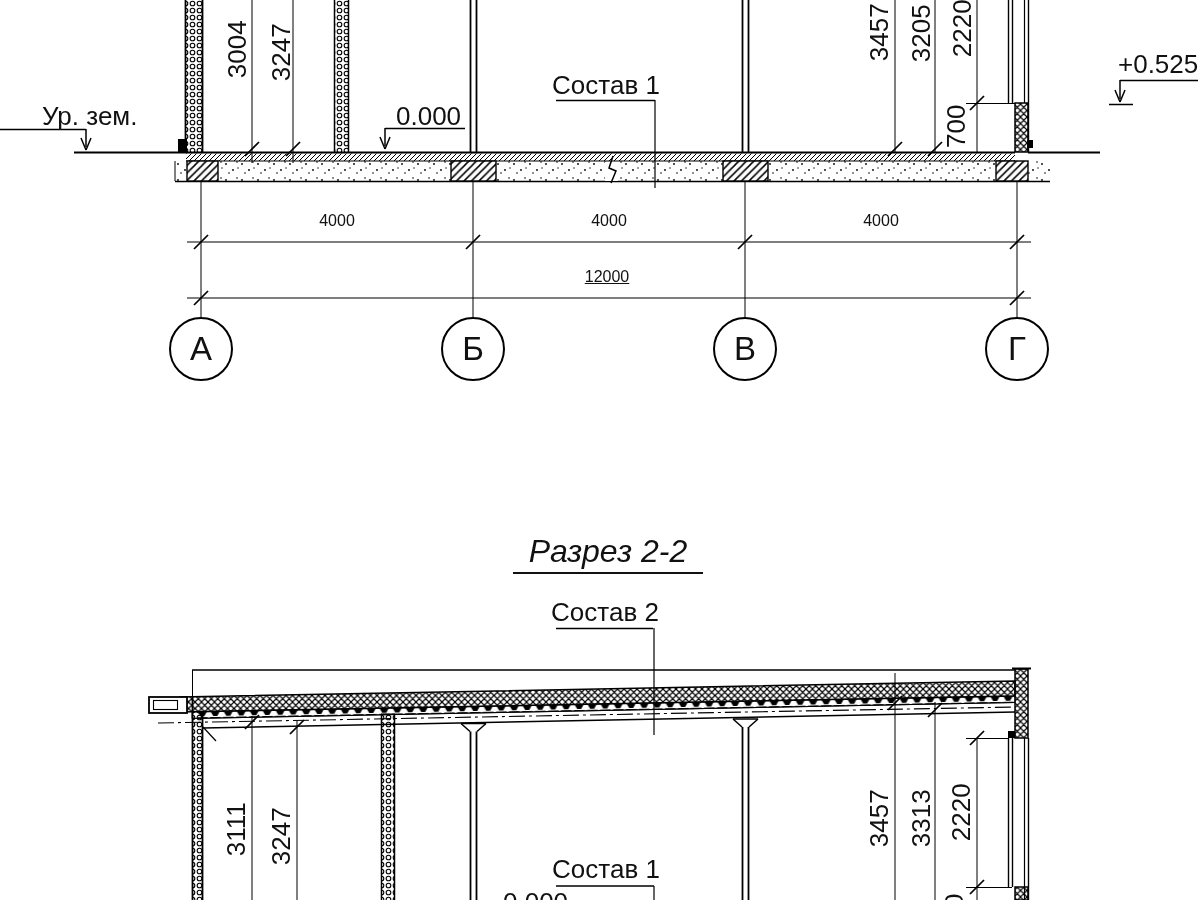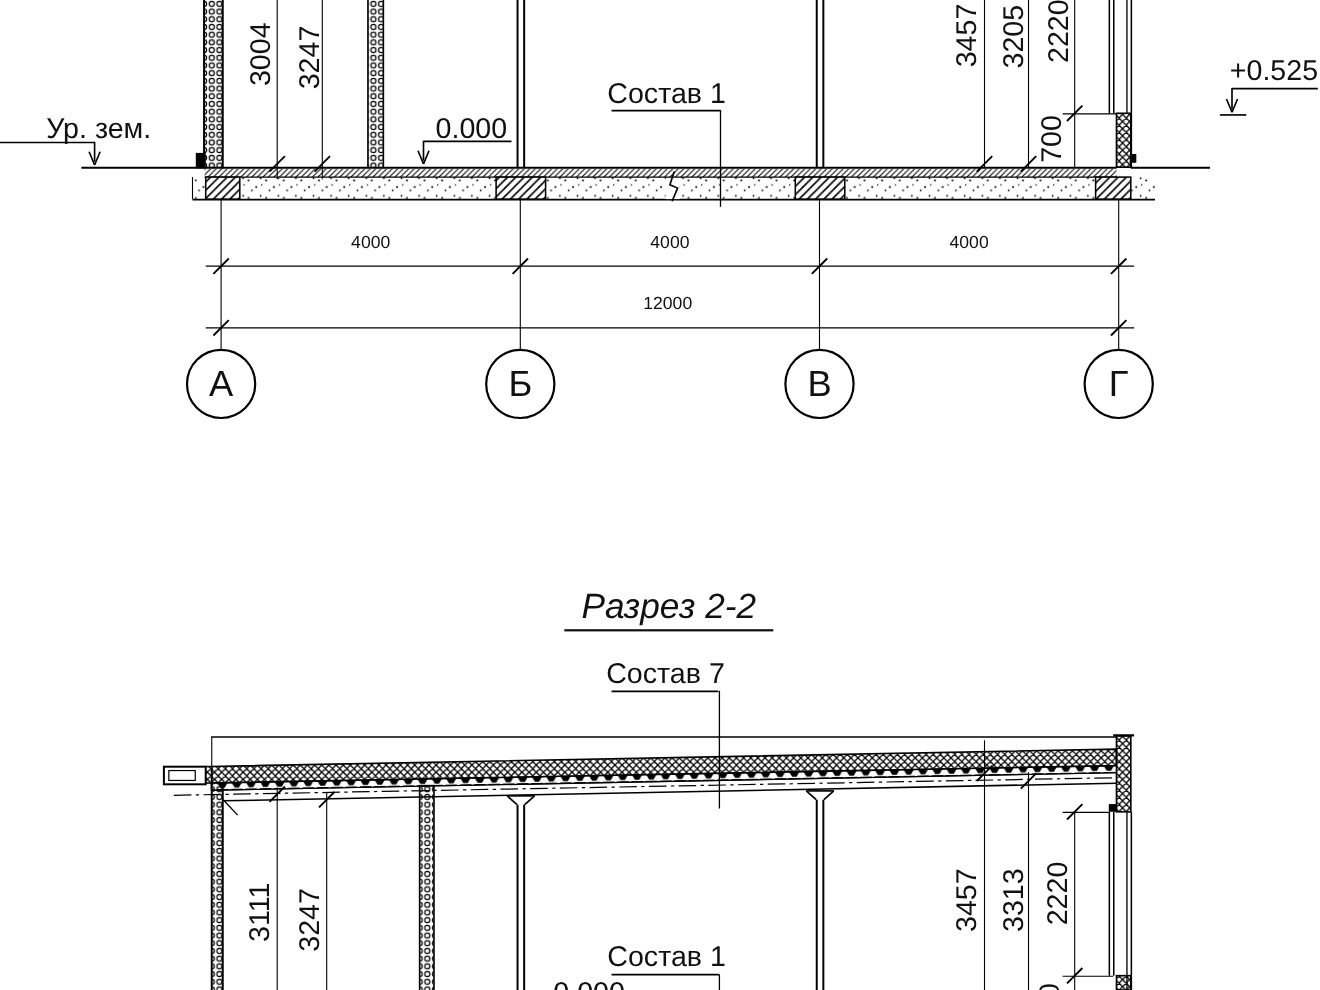--- a/index.html
+++ b/index.html
@@ -237,28 +237,28 @@
 <div class="lbl c" style="left:546px;top:71px;">Состав 1</div>
 <div class="lbl c rot" style="left:819px;top:18px;">3457</div>
 <div class="lbl c rot" style="left:861px;top:19px;">3205</div>
 <div class="lbl c rot" style="left:902px;top:14px;">2220</div>
 <div class="lbl c rot" style="left:896px;top:112px;">700</div>
 <div class="lbl" style="left:1118px;top:50px;">+0.525</div>
 
 <div class="lbl c sp" style="left:277px;top:212px;">4000</div>
 <div class="lbl c sp" style="left:549px;top:212px;">4000</div>
 <div class="lbl c sp" style="left:821px;top:212px;">4000</div>
-<div class="lbl c sp" style="left:547px;top:268px;">12000</div>
+<div class="lbl c sp" style="left:547px;top:268px;text-decoration:underline;">12000</div>
 <div class="lbl ax" style="left:169px;top:330px;">А</div>
 <div class="lbl ax" style="left:441px;top:330px;">Б</div>
 <div class="lbl ax" style="left:713px;top:330px;">В</div>
 <div class="lbl ax" style="left:985px;top:330px;">Г</div>
 
 <div class="lbl title" style="left:513px;top:534px;">Разрез 2-2</div>
-<div class="lbl c" style="left:545px;top:598px;">Состав 7</div>
+<div class="lbl c" style="left:545px;top:598px;">Состав 2</div>
 <div class="lbl c rot" style="left:176px;top:815px;">3111</div>
 <div class="lbl c rot" style="left:221px;top:822px;">3247</div>
 <div class="lbl c rot" style="left:819px;top:804px;">3457</div>
 <div class="lbl c rot" style="left:861px;top:804px;">3313</div>
 <div class="lbl c rot" style="left:901px;top:798px;">2220</div>
 <div class="lbl c rot" style="left:894px;top:901px;">700</div>
 <div class="lbl c" style="left:546px;top:855px;">Состав 1</div>
 <div class="lbl" style="left:503px;top:888px;">0.000</div>
 
 </body></html>

